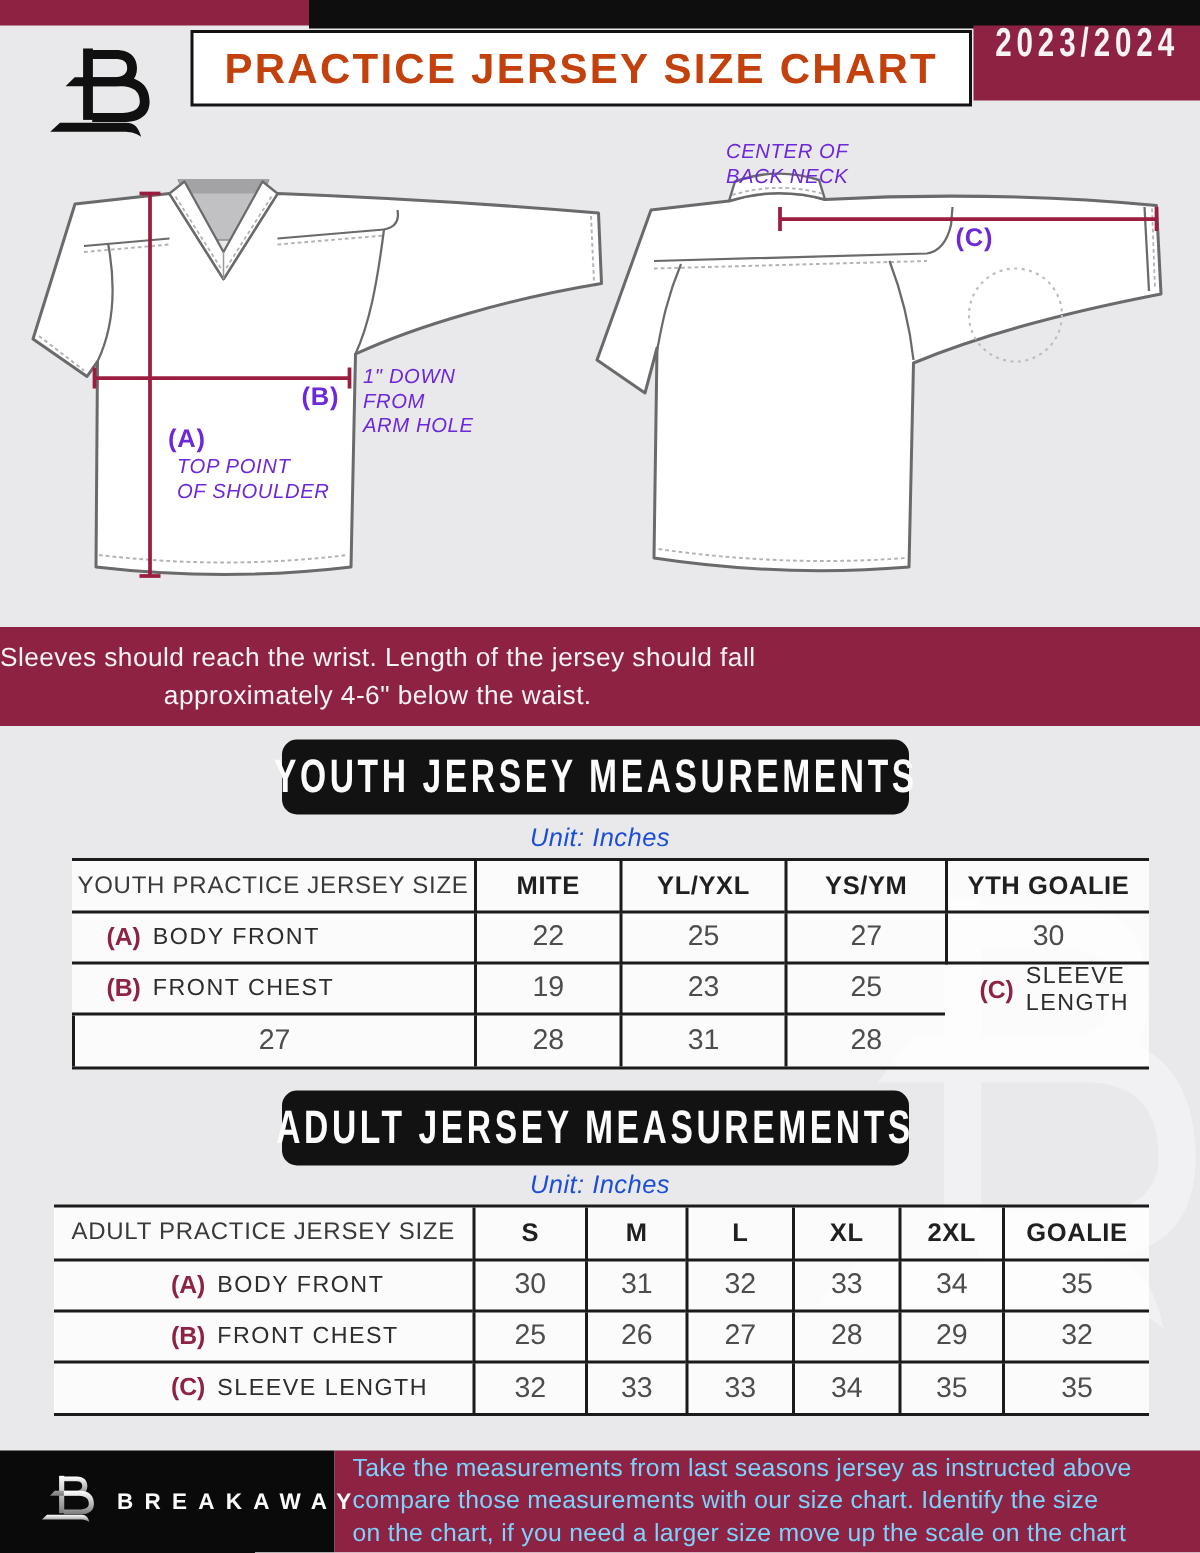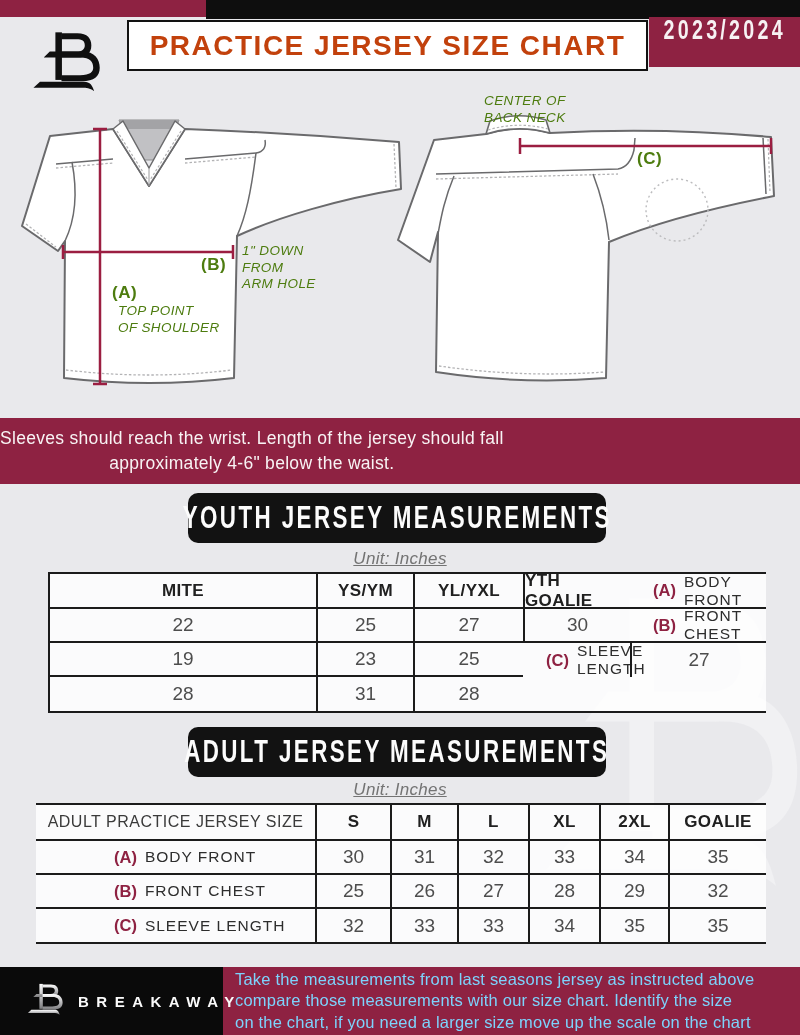--- a/index.html
+++ b/index.html
@@ -28,21 +28,21 @@
   }
   .season-box span{
     color:#f7f2f3;font-weight:700;font-size:24px;letter-spacing:4px;
     display:inline-block;transform:scaleX(.82) scaleY(1.12);white-space:nowrap;
   }
   .logo-top{left:26px;top:22px;width:84px;height:86px;z-index:4;}
 
   
   .front-svg{left:20px;top:100px;width:392px;height:308px;z-index:2;}
   .back-svg{left:390px;top:88px;width:410px;height:320px;z-index:2;}
-  .anno{color:#4d7c0f;z-index:3;white-space:pre-line;}
+  .anno{color:#6d28d9;z-index:3;white-space:pre-line;}
   .anno.tag{font-weight:700;font-size:17px;letter-spacing:.5px;}
   .anno.note{font-style:italic;font-size:13.5px;line-height:16.5px;letter-spacing:.4px;}
 
   
   .banner{
     left:0;top:418px;width:800px;height:66px;background:#8e2242;z-index:2;
     display:flex;align-items:center;justify-content:flex-start;text-align:center;
   }
   .banner span{color:#f8f3f4;font-size:17.5px;line-height:25px;white-space:pre-line;letter-spacing:.3px;}
 
@@ -52,21 +52,21 @@
     display:flex;align-items:center;justify-content:center;
   }
   .pill span{
     color:#fcfcfc;font-weight:700;font-size:28px;letter-spacing:3px;white-space:nowrap;
     display:inline-block;transform:scaleX(.8) scaleY(1.12);
   }
   .pill.youth{top:493px;}
   .pill.adult{top:727px;}
   .unit{
     left:0;width:800px;text-align:center;z-index:2;
-    font-style:italic;font-size:17px;color:#737373;letter-spacing:.3px;text-decoration:underline;
+    font-style:italic;font-size:17px;color:#1d4ed8;letter-spacing:.3px;
   }
   .unit.youth{top:549px;}
   .unit.adult{top:780px;}
 
   
   .size-table{
     display:grid;position:absolute;z-index:2;
     background:rgba(255,255,255,.82);
     border-top:2px solid #1b1b1b;border-bottom:2px solid #1b1b1b;
   }
@@ -211,23 +211,24 @@
     <path d="M38,31.5 L60,31.5 C74,31.5 79,40 79,49 C79,58 73,63.5 60,63.5 L38,63.5 L38,57 L58,57 C69,57 72,53 72,49 C72,43 69,38 58,38 L38,38 Z"></path>
     <path d="M8,70.5 L15,64 L62,64 C69,64 71,68 73,74 C67,70 63,70.5 57,70.5 Z"></path>
   </g>
 </svg>
 
 <div class="abs pill youth">
   <span>YOUTH JERSEY MEASUREMENTS</span>
 </div>
 <div class="abs unit youth">Unit: Inches</div>
 <div class="size-table youth">
+    <div class="cell th label-col">YOUTH PRACTICE JERSEY SIZE</div>
     <div class="cell th vline">MITE</div>
+    <div class="cell th vline">YL/YXL</div>
     <div class="cell th vline">YS/YM</div>
-    <div class="cell th vline">YL/YXL</div>
     <div class="cell th vline">YTH GOALIE</div>
     <div class="cell td label-cell">
       <span class="tag">(A)</span>
       <span class="lbl">BODY FRONT</span>
     </div>
     <div class="cell td val vline">22</div>
     <div class="cell td val vline">25</div>
     <div class="cell td val vline">27</div>
     <div class="cell td val vline">30</div>
     <div class="cell td label-cell">

